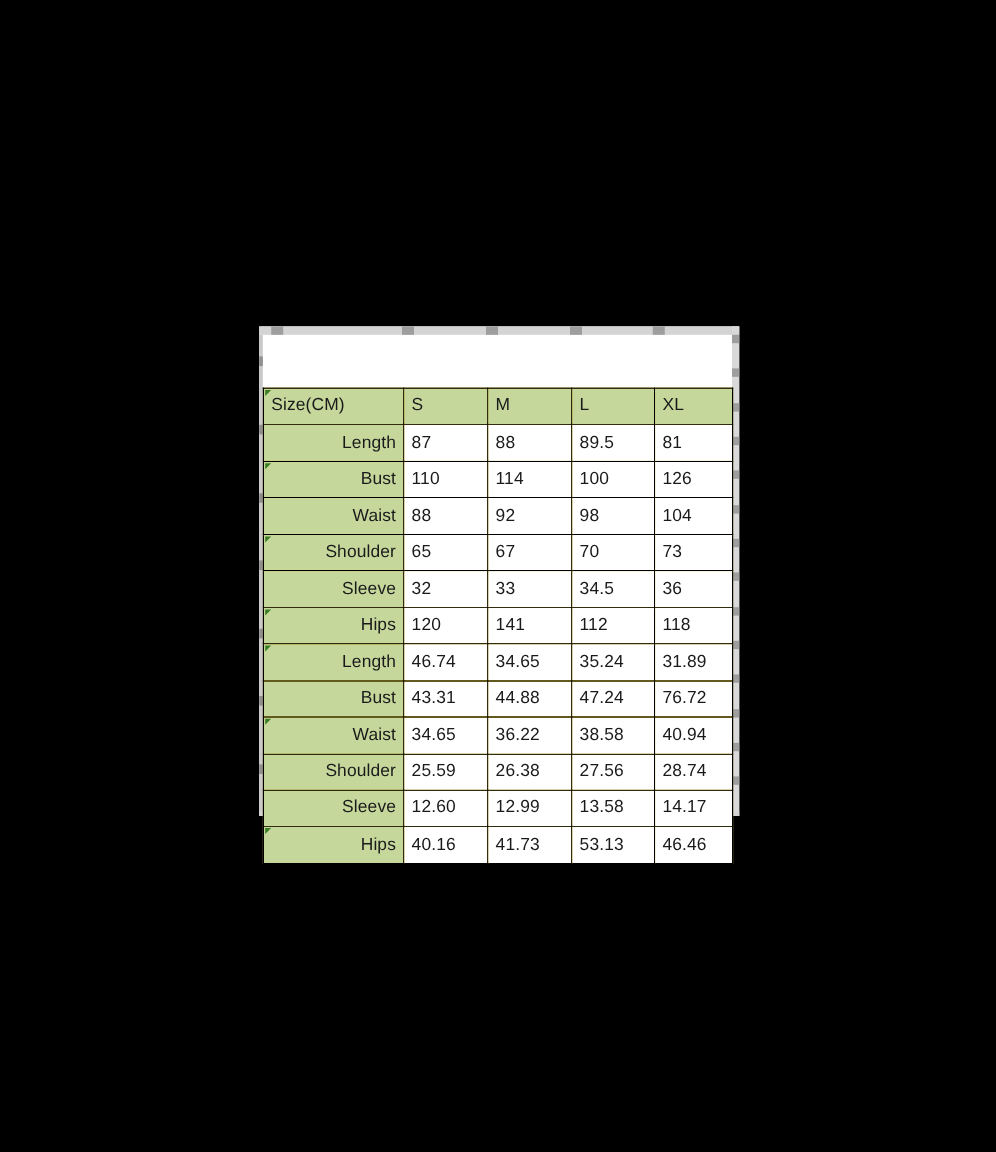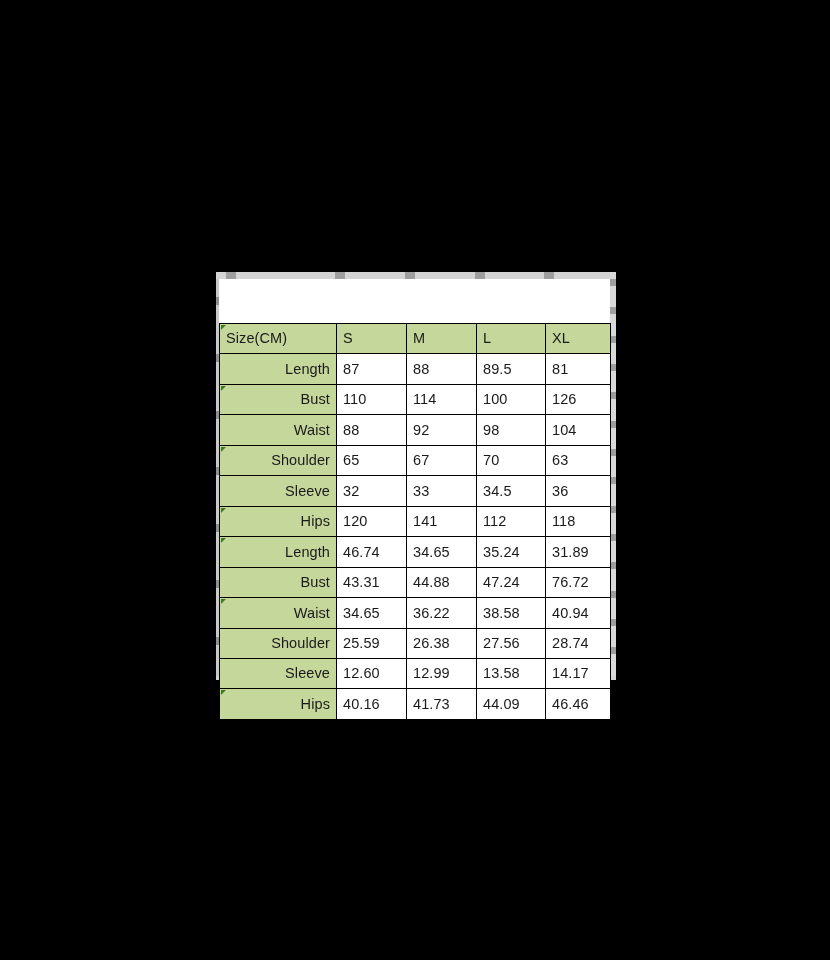--- a/index.html
+++ b/index.html
@@ -223,21 +223,21 @@
           <td class="data-cell">88</td>
           <td class="data-cell">92</td>
           <td class="data-cell">98</td>
           <td class="data-cell">104</td>
         </tr>
         <tr>
           <td class="label-cell"><span class="err-flag"></span>Shoulder</td>
           <td class="data-cell">65</td>
           <td class="data-cell">67</td>
           <td class="data-cell">70</td>
-          <td class="data-cell">63</td>
+          <td class="data-cell">73</td>
         </tr>
         <tr>
           <td class="label-cell">Sleeve</td>
           <td class="data-cell">32</td>
           <td class="data-cell">33</td>
           <td class="data-cell">34.5</td>
           <td class="data-cell">36</td>
         </tr>
         <tr>
           <td class="label-cell"><span class="err-flag"></span>Hips</td>
@@ -278,19 +278,19 @@
           <td class="label-cell">Sleeve</td>
           <td class="data-cell">12.60</td>
           <td class="data-cell">12.99</td>
           <td class="data-cell">13.58</td>
           <td class="data-cell">14.17</td>
         </tr>
         <tr>
           <td class="label-cell"><span class="err-flag"></span>Hips</td>
           <td class="data-cell">40.16</td>
           <td class="data-cell">41.73</td>
-          <td class="data-cell">44.09</td>
+          <td class="data-cell">53.13</td>
           <td class="data-cell">46.46</td>
         </tr>
       </tbody>
   </table>
 
 </div>
 
 </body></html>

